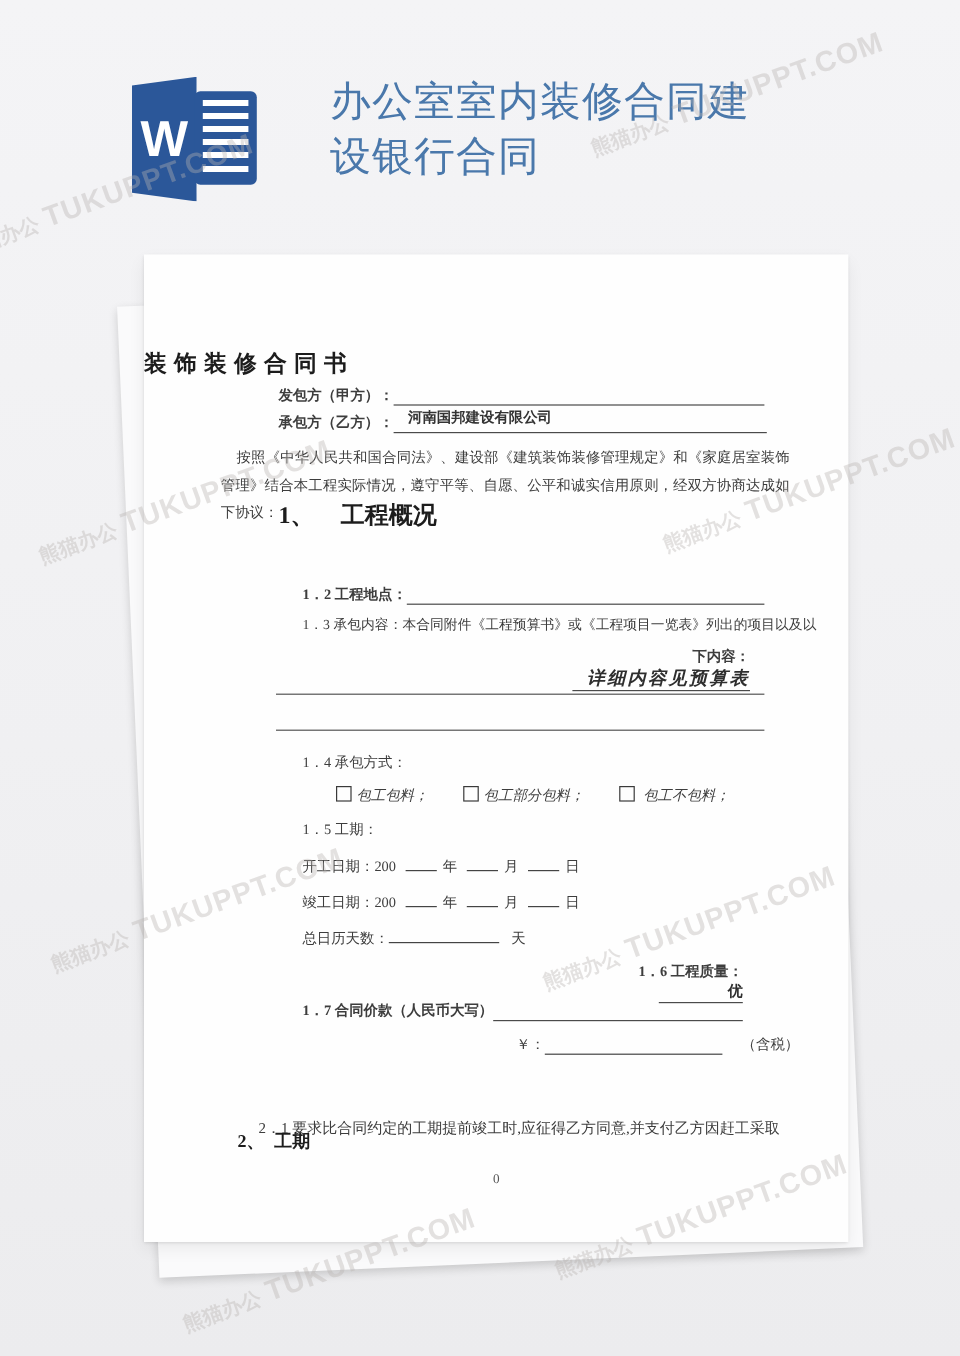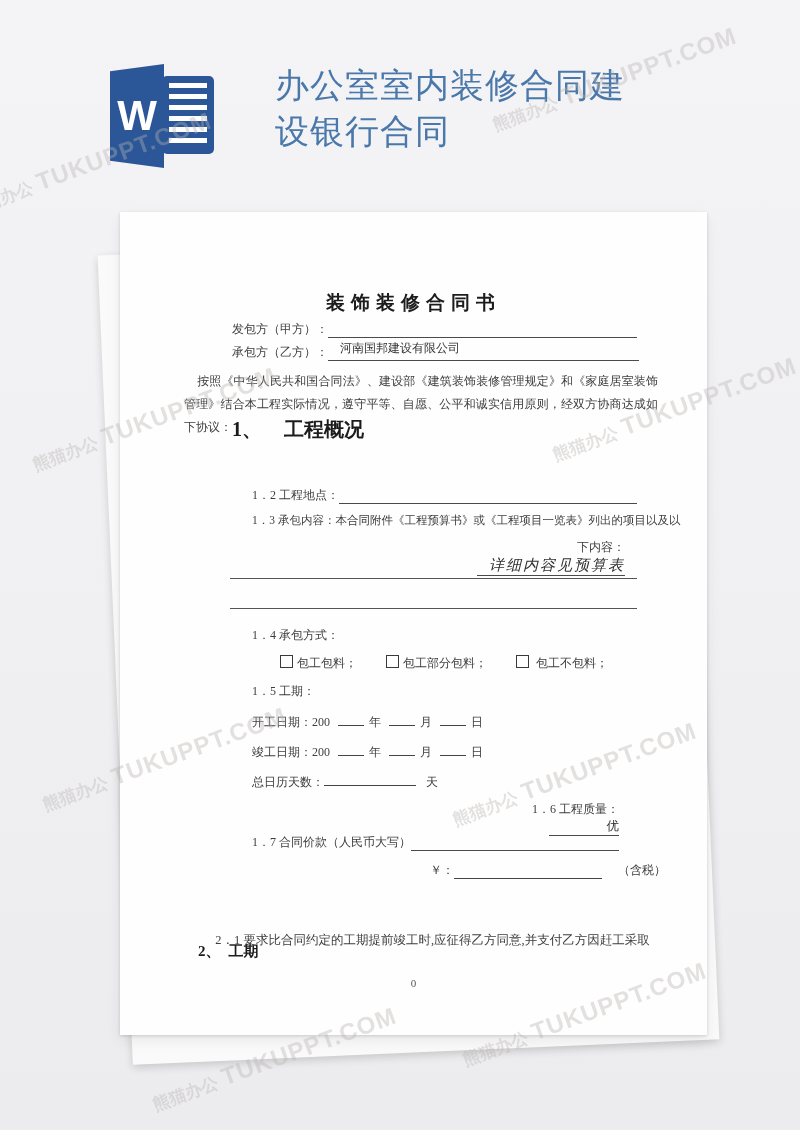--- a/index.html
+++ b/index.html
@@ -31,43 +31,43 @@
 
   
   .back-page{position:absolute;left:97px;top:230px;width:587px;height:810px;background:#fafafb;
              transform:rotate(-2.5deg);transform-origin:top right;
              box-shadow:0 3px 8px rgba(0,0,0,0.16);z-index:1;}
   .doc-page{position:absolute;left:120px;top:212px;width:587px;height:823px;background:#fefefe;
             box-shadow:0 1px 3px rgba(0,0,0,0.15),0 6px 14px rgba(0,0,0,0.07);z-index:2;
             color:#3d3d3d;font-size:12px;}
 
   .abs{position:absolute;}
-  .doc-title{left:0;right:0;top:78px;text-align:center;font-weight:700;font-size:19px;
+  .doc-title{left:0;right:0;top:78px;font-weight:700;font-size:19px;
              letter-spacing:6px;color:#1c1c1c;}
-  .frow{display:flex;align-items:flex-end;height:20px;}
+  .frow{display:flex;align-items:flex-end;height:20px;font-weight:bold;}
   .frow .lbl{white-space:nowrap;}
   .ul{flex:1;border-bottom:1px solid #4a4a4a;height:100%;}
   .party-a{left:112px;right:70px;top:106px;}
   .party-b{left:112px;right:68px;top:129px;}
   .party-b .ul{padding-left:12px;font-size:12px;color:#333;}
   .intro{left:64px;width:474px;top:158px;line-height:23px;font-size:12px;text-align:justify;}
   .intro .ind{display:inline-block;width:13px;}
   .sec-head{font-weight:700;color:#1c1c1c;}
   .s1-head{left:112px;top:204px;font-size:20px;}
   .s1-head .sec-title{margin-left:22px;}
   .item11{left:132px;right:70px;top:240px;}
   .item12{left:132px;right:70px;top:272px;}
   .item13{left:132px;right:48px;top:301px;font-size:11.5px;white-space:nowrap;}
   .item13c{left:145px;right:82px;top:327px;height:22px;flex-direction:column;}
   .item13c .ul{padding-left:12px;font-style:italic;font-size:15px;letter-spacing:2px;color:#2e2e2e;}
   .blank1{left:110px;right:70px;top:344px;height:22px;border-bottom:1px solid #555;}
   .blank2{left:110px;right:70px;top:374px;height:22px;border-bottom:1px solid #555;}
   .item14{left:132px;top:415px;}
   .opts{left:160px;right:40px;top:443px;white-space:nowrap;}
-  .opt{margin-right:26px;}
+  .opt{margin-right:26px;font-style:italic;}
   .cbox{display:inline-block;width:11px;height:11px;border:1.5px solid #3a3a3a;
         vertical-align:-1px;margin-right:4px;}
   .item15{left:132px;top:471px;}
   .daterow{left:132px;top:501px;white-space:nowrap;}
   .daterow2{left:132px;top:531px;white-space:nowrap;}
   .daysrow{left:132px;top:561px;white-space:nowrap;}
   .dseg{display:inline-block;width:26px;border-bottom:1px solid #444;height:12px;margin:0 5px 0 8px;}
   .dayseg{display:inline-block;width:92px;border-bottom:1px solid #444;height:12px;margin-right:10px;}
   .item16{left:132px;right:88px;top:589px;flex-direction:column;}
   .item16 .ul{padding-left:58px;font-size:12.5px;color:#2e2e2e;}

